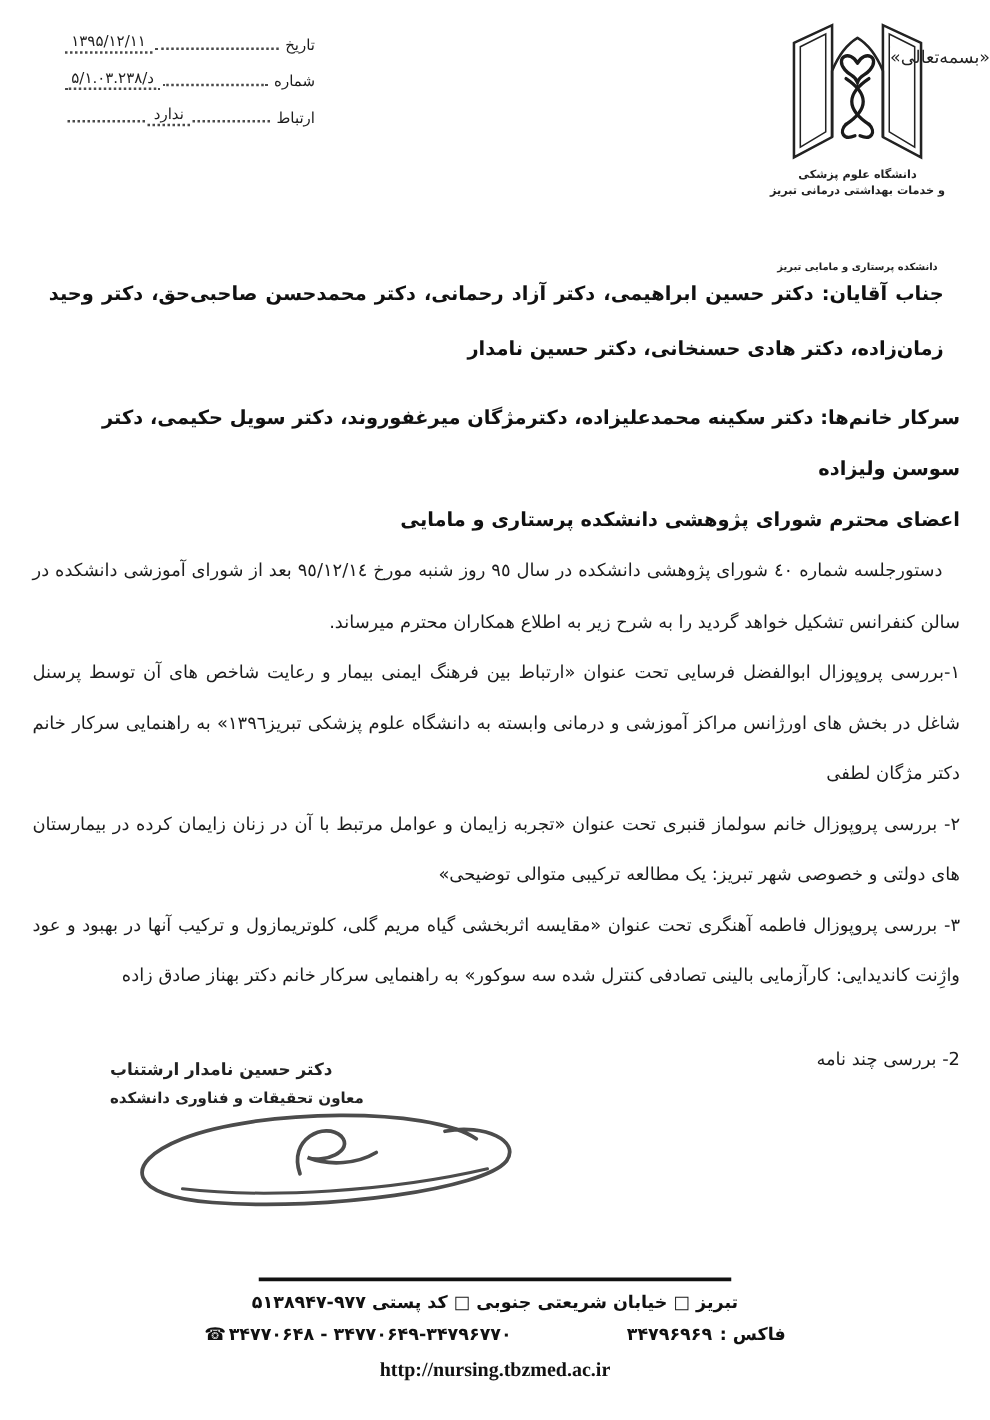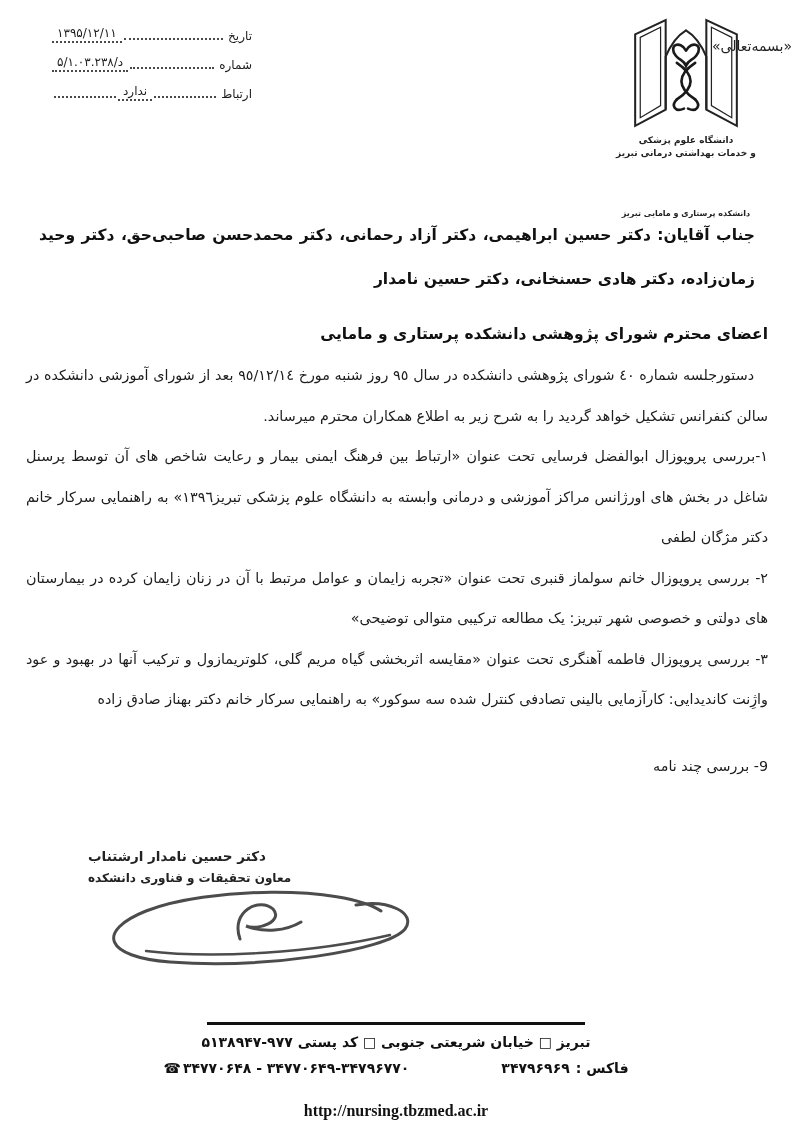--- a/index.html
+++ b/index.html
@@ -36,21 +36,21 @@
   .sig-scribble{position:absolute;top:26px;left:0;pointer-events:none;}
   
   .footer{position:absolute;top:1022px;left:0;right:0;text-align:center;}
   .footer-rule{width:378px;height:2.5px;background:#111;margin:0 auto 9px auto;}
   .addr{font-weight:700;font-size:14px;color:#111;}
   .addr .postal{direction:ltr;unicode-bidi:embed;text-align:right;}
   .phones-row{display:flex;direction:ltr;justify-content:center;align-items:center;gap:92px;font-weight:700;font-size:14px;margin-top:10px;color:#111;}
   .phones-left{display:flex;direction:ltr;align-items:center;gap:2px;}
   .phones{direction:ltr;unicode-bidi:embed;}
   .fax-cluster{direction:rtl;unicode-bidi:embed;display:flex;gap:6px;}
-  .url{direction:ltr;font-family:"Liberation Serif","DejaVu Serif",serif;font-weight:700;font-size:16px;margin-top:26px;color:#111;}
+  .url{direction:ltr;font-family:"Liberation Serif","DejaVu Serif",serif;font-weight:700;font-size:16px;margin-top:12px;color:#111;}
 </style>
 </head>
 <body>
 
 <div class="page">
 
   <div class="hfields">
     <div class="hfield">
       <span class="hf-label">تاریخ</span>
       <span class="hf-dots"></span>
@@ -88,26 +88,27 @@
         <path d="M69 86 C75 92 71 99 62 95"></path>
       </g>
     </svg>
     <div class="logo-line">دانشگاه علوم پزشکی</div>
     <div class="logo-line">و خدمات بهداشتی درمانی تبریز</div>
     <div class="logo-line small">دانشکده پرستاری و مامایی تبریز</div>
   </div>
 
   <div class="bodytext">
     <p class="recips">جناب آقایان: دکتر حسین ابراهیمی، دکتر آزاد رحمانی، دکتر محمدحسن صاحبی‌حق، دکتر وحید زمان‌زاده، دکتر هادی حسنخانی، دکتر حسین نامدار</p>
+    <p class="recips-line">سرکار خانم‌ها: دکتر سکینه محمدعلیزاده، دکترمژگان میرغفوروند، دکتر سویل حکیمی، دکتر سوسن ولیزاده</p>
     <p class="recips-line">اعضای محترم شورای پژوهشی دانشکده پرستاری و مامایی</p>
     <p class="para intro">دستورجلسه شماره ٤٠ شورای پژوهشی دانشکده در سال ٩٥ روز شنبه مورخ ٩٥/١٢/١٤ بعد از شورای آموزشی دانشکده در سالن کنفرانس تشکیل خواهد گردید را به شرح زیر به اطلاع همکاران محترم میرساند.</p>
     <p class="para">١-بررسی پروپوزال ابوالفضل فرسایی تحت عنوان «ارتباط بین فرهنگ ایمنی بیمار و رعایت شاخص های آن توسط پرسنل شاغل در بخش های اورژانس مراکز آموزشی و درمانی وابسته به دانشگاه علوم پزشکی تبریز١٣٩٦» به راهنمایی سرکار خانم دکتر مژگان لطفی</p>
     <p class="para">٢- بررسی پروپوزال خانم سولماز قنبری تحت عنوان «تجربه زایمان و عوامل مرتبط با آن در زنان زایمان کرده در بیمارستان های دولتی و خصوصی شهر تبریز: یک مطالعه ترکیبی متوالی توضیحی»</p>
     <p class="para">٣- بررسی پروپوزال فاطمه آهنگری تحت عنوان «مقایسه اثربخشی گیاه مریم گلی، کلوتریمازول و ترکیب آنها در بهبود و عود واژِنت کاندیدایی: کارآزمایی بالینی تصادفی کنترل شده سه سوکور» به راهنمایی سرکار خانم دکتر بهناز صادق زاده</p>
-    <div class="final-item">9- بررسی چند نامه</div>
+    <div class="final-item">2- بررسی چند نامه</div>
   </div>
 
   <div class="signature">
     <div class="sig-name">دکتر حسین نامدار ارشتناب</div>
     <div class="sig-title">معاون تحقیقات و فناوری دانشکده</div>
     <svg class="sig-scribble" width="340" height="115" viewBox="0 0 340 115">
       <g fill="none" stroke="#4c4c4c" stroke-width="3" stroke-linecap="round">
         <path d="M293 40 C 255 14, 118 16, 58 40 C 8 60, 16 86, 82 91 C 175 98, 299 80, 317 58 C 329 42, 300 28, 268 34"></path>
         <path d="M152 68 C 142 40, 172 26, 185 38 C 196 50, 170 60, 158 55 C 176 62, 198 60, 213 51"></path>
         <path d="M58 80 C 125 88, 225 82, 302 64" stroke-width="2.4"></path>

